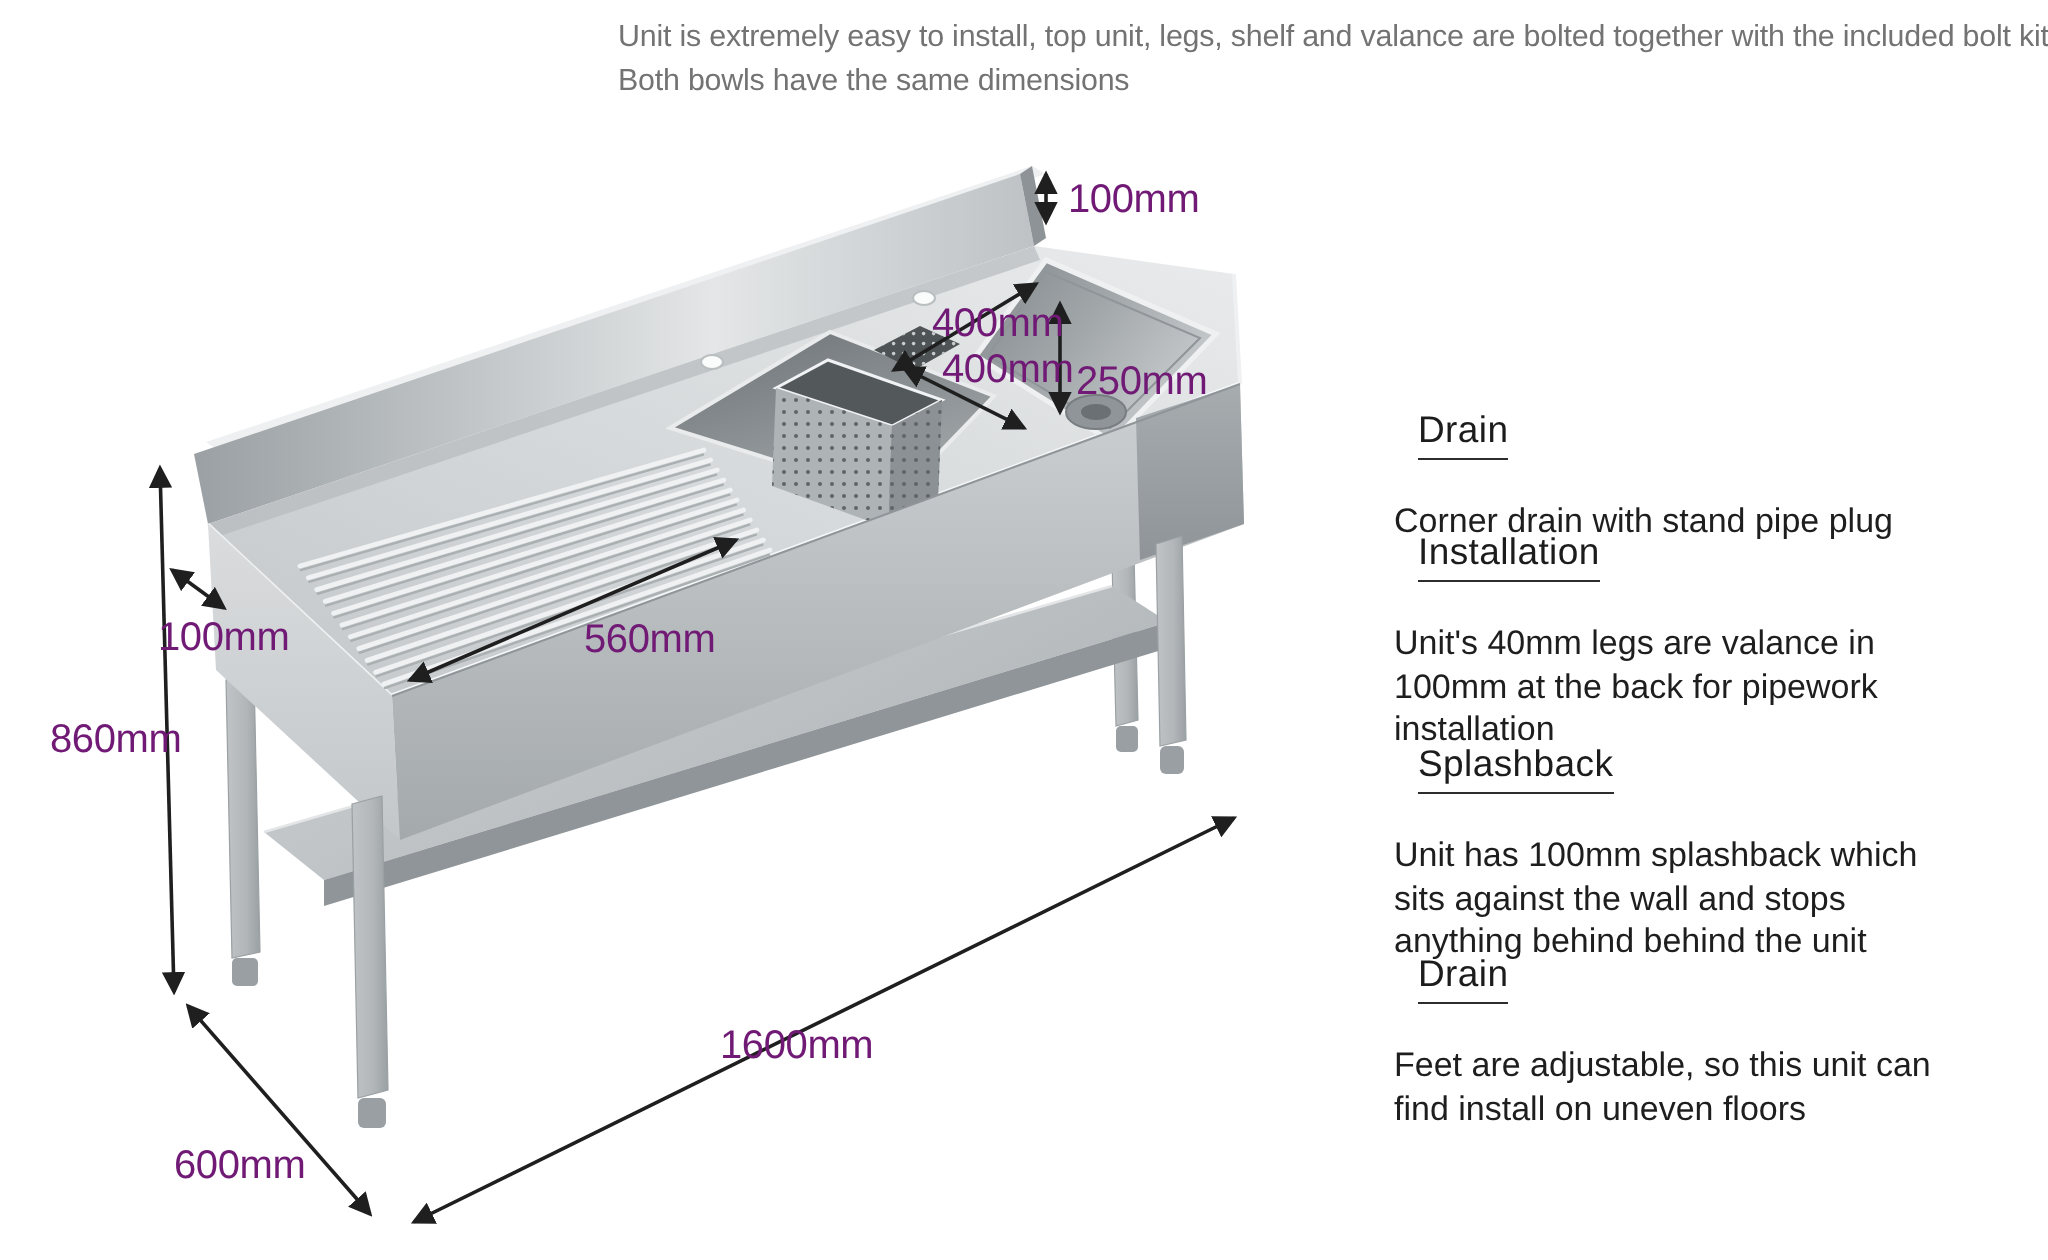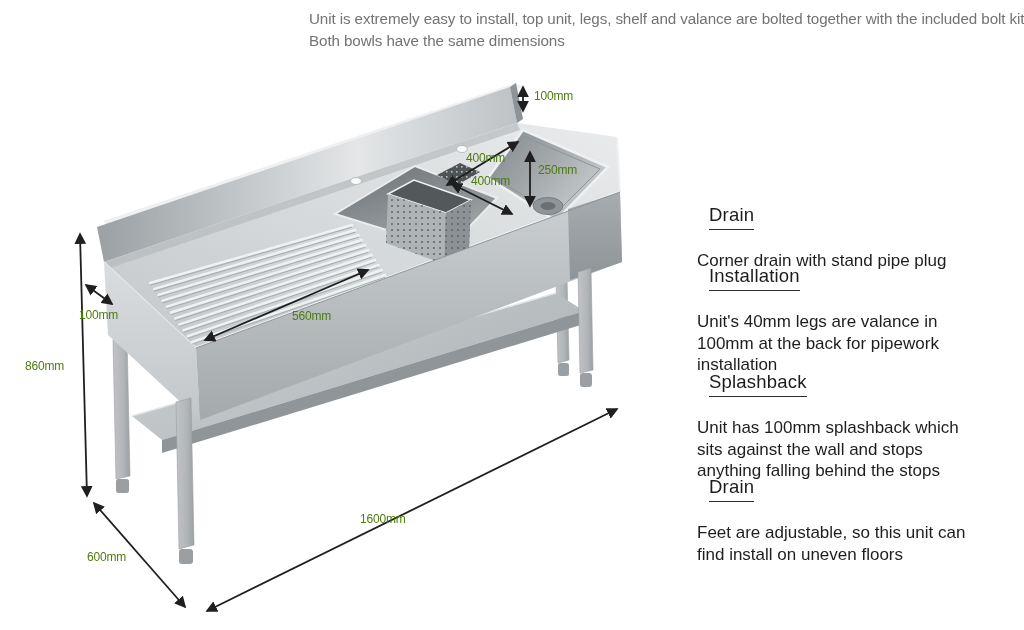--- a/index.html
+++ b/index.html
@@ -1,21 +1,21 @@
 <!DOCTYPE html>
 <html><head>
 <meta charset="utf-8">
 <style>
   html,body{margin:0;padding:0;background:#ffffff;}
   .canvas{position:relative;width:1024px;height:630px;background:#ffffff;overflow:hidden;
           font-family:"Liberation Sans", sans-serif;color:#1b1b1b;}
   .hdr{position:absolute;left:273px;top:8px;width:745px;font-size:15.2px;line-height:22px;
        letter-spacing:-0.1px;color:#737373;margin-left:36px;}
   svg.scene{position:absolute;left:0;top:0;}
-  .dim{position:absolute;font-size:12px;color:#4d7c0f;white-space:nowrap;letter-spacing:-0.2px;}
+  .dim{position:absolute;font-size:20px;color:#701a75;white-space:nowrap;letter-spacing:-0.2px;}
   .note{position:absolute;left:697px;width:320px;}
   .note h3{margin:12px;font-size:18.5px;font-weight:400;color:#1c1c1c;display:inline-block;
            border-bottom:1.5px solid #2d2d2d;padding-bottom:3px;letter-spacing:0.2px;}
   .note .body{margin-top:8px;font-size:17px;line-height:21.5px;color:#1e1e1e;}
   .note .nline{display:block;}
 </style>
 </head>
 <body>
 
 <div class="canvas">
@@ -160,25 +160,25 @@
       <line x1="86" y1="285" x2="112" y2="304" marker-start="url(#ah)" marker-end="url(#ah)"></line>
       <line x1="80" y1="234" x2="87" y2="496" marker-start="url(#ah)" marker-end="url(#ah)"></line>
       <line x1="94" y1="503" x2="185" y2="607" marker-start="url(#ah)" marker-end="url(#ah)"></line>
       <line x1="207" y1="611" x2="617" y2="409" marker-start="url(#ah)" marker-end="url(#ah)"></line>
     </g>
   </svg>
 
   <div class="dim" style="left:534px;top:89px">100mm</div>
   <div class="dim" style="left:466px;top:151px">400mm</div>
   <div class="dim" style="left:471px;top:174px">400mm</div>
-  <div class="dim" style="left:538px;top:163px">250mm</div>
+  <div class="dim" style="left:538px;top:180px">250mm</div>
   <div class="dim" style="left:292px;top:309px">560mm</div>
   <div class="dim" style="left:79px;top:308px">100mm</div>
   <div class="dim" style="left:25px;top:359px">860mm</div>
-  <div class="dim" style="left:87px;top:550px">600mm</div>
+  <div class="dim" style="left:87px;top:572px">600mm</div>
   <div class="dim" style="left:360px;top:512px">1600mm</div>
 
   <section class="note" style="top:192px">
     <h3>Drain</h3>
     <div class="body">
       <span class="nline">Corner drain with stand pipe plug</span>
     </div>
   </section>
 
   <section class="note" style="top:253px">
@@ -188,21 +188,21 @@
       <span class="nline">100mm at the back for pipework</span>
       <span class="nline">installation</span>
     </div>
   </section>
 
   <section class="note" style="top:359px">
     <h3>Splashback</h3>
     <div class="body">
       <span class="nline">Unit has 100mm splashback which</span>
       <span class="nline">sits against the wall and stops</span>
-      <span class="nline">anything falling behind the stops</span>
+      <span class="nline">anything behind behind the unit</span>
     </div>
   </section>
 
   <section class="note" style="top:464px">
     <h3>Drain</h3>
     <div class="body">
       <span class="nline">Feet are adjustable, so this unit can</span>
       <span class="nline">find install on uneven floors</span>
     </div>
   </section>

